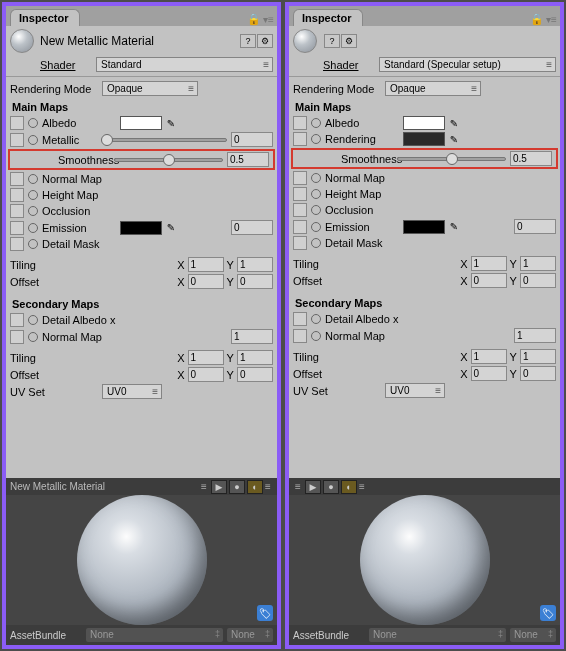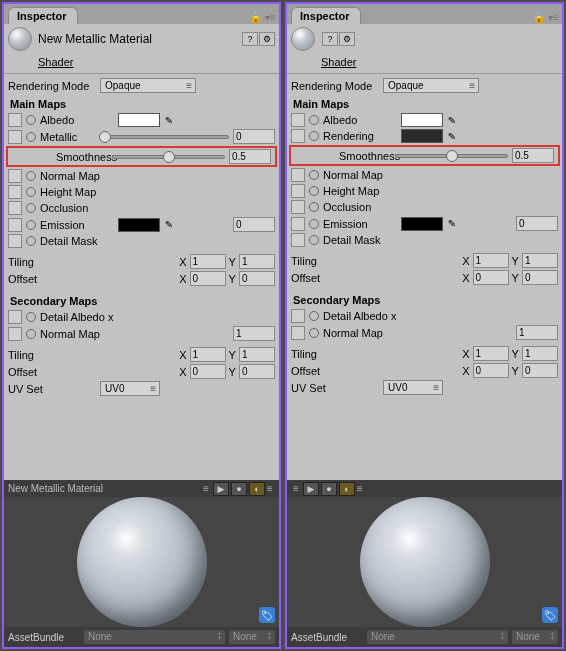--- a/index.html
+++ b/index.html
@@ -1,17 +1,17 @@
 <!DOCTYPE html>
 <html><head>
 <meta charset="utf-8">
 <style>
   * { box-sizing: border-box; font-family: Arial, Helvetica, sans-serif; }
   body { margin: 0; background: #4c4c4c; width: 566px; height: 651px; display: flex; }
-  .panel { flex: 1; background: #c2c2c2; display: flex; flex-direction: column; border: 2px solid #8b5cf6; margin: 2px; }
+  .panel { flex: 1; background: #c2c2c2; display: flex; flex-direction: column; border: 4px solid #8b5cf6; margin: 2px; }
   .tab-row { height: 20px; background: #a0a0a0; display: flex; align-items: flex-end; }
   .tab { background: #c2c2c2; border-radius: 6px 6px 0 0; font-size: 11px; font-weight: bold; padding: 2px 10px 2px 8px; margin-left: 4px; border: 1px solid #888; border-bottom: none; }
   .tab-right { margin-left: auto; font-size: 11px; padding-right: 4px; display:flex; gap:2px; align-items:center;}
   .hdr { display: flex; align-items: center; padding: 3px 4px; }
   .sphere-sm { width: 24px; height: 24px; border-radius: 50%; background: radial-gradient(circle at 35% 30%, #fff, #bcc2c8 40%, #8a9098 100%); border:1px solid #888; margin-right:6px;}
   .title { font-size: 12px; flex:1; }
   .mini-btn { width:16px; height:14px; border:1px solid #888; background:#c8c8c8; font-size:9px; display:inline-flex; align-items:center; justify-content:center; margin-left:1px;}
   .row { display: flex; align-items: center; padding: 1px 4px; font-size: 11px; min-height:16px;}
   .lbl { width: 92px; }
   .lbl-s { width: 56px; text-decoration: underline; }
@@ -58,20 +58,21 @@
     </div>
     <div class="hdr">
       <div class="sphere-sm"></div>
       <div class="title">New Metallic Material</div>
       <div class="mini-btn">?</div>
       <div class="mini-btn">⚙</div>
     </div>
     <div class="row">
       <div style="width:30px"></div>
       <div class="lbl-s">Shader</div>
+      <div class="dd">Standard</div>
     </div>
     <div class="divider"></div>
     <div class="row">
       <div class="lbl">Rendering Mode</div>
       <div class="dd" style="flex:0 0 96px">Opaque</div>
     </div>
     <div class="sec">Main Maps</div>
     <div class="row">
       <div class="chk"></div>
       <div class="radio"></div>
@@ -199,20 +200,21 @@
       </div>
     </div>
     <div class="hdr">
       <div class="sphere-sm"></div>
       <div class="mini-btn">?</div>
       <div class="mini-btn">⚙</div>
     </div>
     <div class="row">
       <div style="width:30px"></div>
       <div class="lbl-s">Shader</div>
+      <div class="dd">Standard (Specular setup)</div>
     </div>
     <div class="divider"></div>
     <div class="row">
       <div class="lbl">Rendering Mode</div>
       <div class="dd" style="flex:0 0 96px">Opaque</div>
     </div>
     <div class="sec">Main Maps</div>
     <div class="row">
       <div class="chk"></div>
       <div class="radio"></div>

